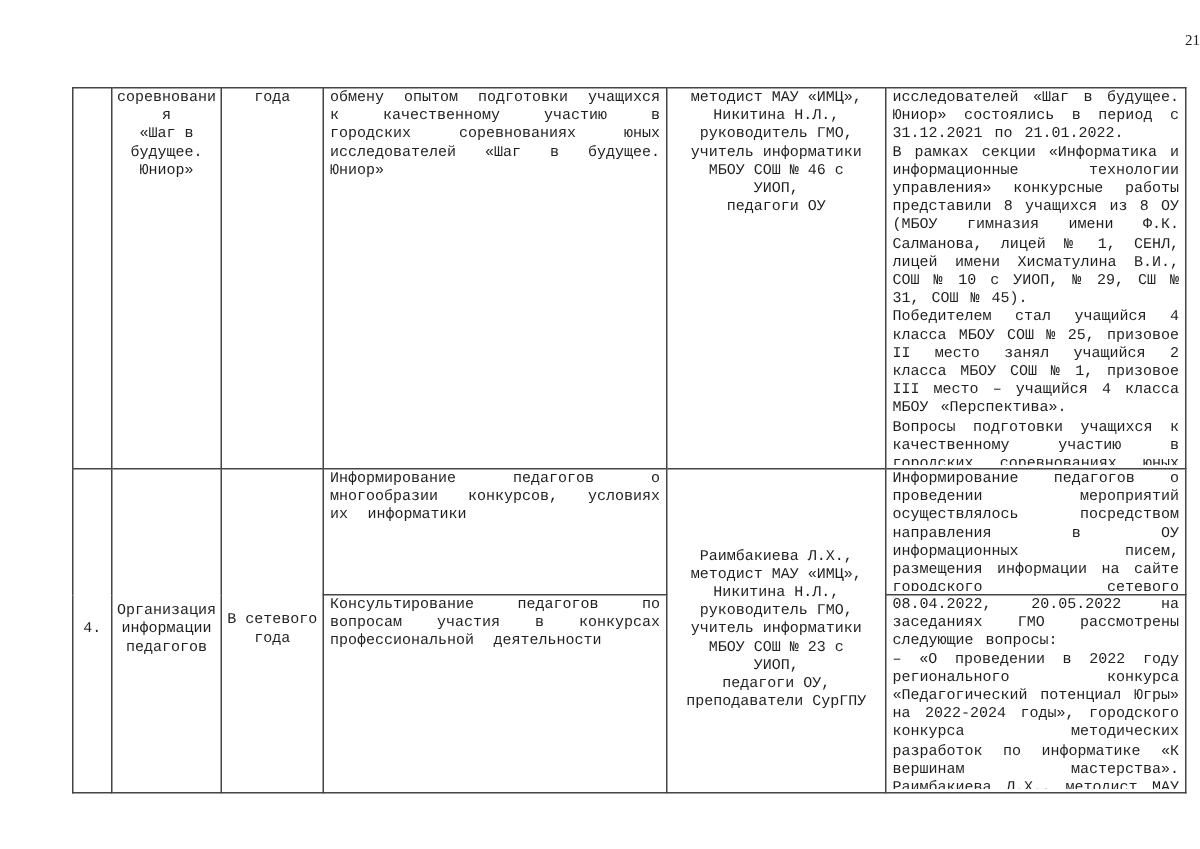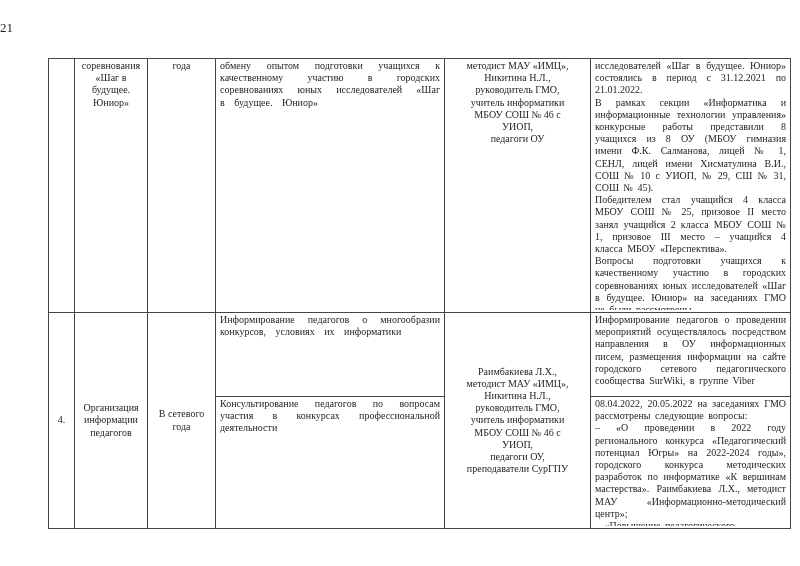--- a/index.html
+++ b/index.html
@@ -3,32 +3,33 @@
 <meta charset="utf-8">
 <style>
   html,body{margin:0;padding:0;}
   body{
     width:800px;height:566px;background:#ffffff;position:relative;
     font-family:"Liberation Serif","DejaVu Serif",serif;color:#1f1f1f;
     -webkit-font-smoothing:antialiased;
   }
   .page-number{
     position:absolute;top:22px;left:0;width:100%;
-    text-align:left;font-size:13px;line-height:12px;
+    text-align:right;font-size:10px;line-height:12px;
   }
   table.doc-table{
     position:absolute;left:48px;top:58px;width:742px;
     border-collapse:collapse;table-layout:fixed;
   }
   td{
     border:1px solid #454545;
     vertical-align:top;
     padding:1px 4px;
     font-size:10px;line-height:12.2px;
     overflow:hidden;
+    font-family:Liberation Mono, monospace;
   }
   tr.r1{height:254px;}
   tr.r2{height:84px;}
   tr.r3{height:132px;}
   .center{text-align:center;padding:1px 2px;}
   .just{text-align:justify;}
   .vmid{vertical-align:middle;}
   .pre{white-space:pre-line;word-wrap:break-word;}
   .c4{word-spacing:7px;}
   .c6{word-spacing:2px;margin-left:41px;}
@@ -101,21 +102,21 @@
     </td>
     <td class="just c4">
       <div class="box box-r2a pre">Информирование педагогов о многообразии конкурсов, условиях их информатики</div>
     </td>
     <td class="center vmid" rowspan="2">
       <div class="pre">Раимбакиева Л.Х.,
 методист МАУ «ИМЦ»,
 Никитина Н.Л.,
 руководитель ГМО,
 учитель информатики
-МБОУ СОШ № 46 с
+МБОУ СОШ № 23 с
 УИОП,
 педагоги ОУ,
 преподаватели СурГПУ</div>
     </td>
     <td class="just c6">
       <div class="box box-r2a pre">Информирование педагогов о проведении мероприятий осуществлялось посредством направления в ОУ информационных писем, размещения информации на сайте городского сетевого педагогического сообщества SurWiki, в группе Viber</div>
     </td>
   </tr>
 
   <tr class="r3">

